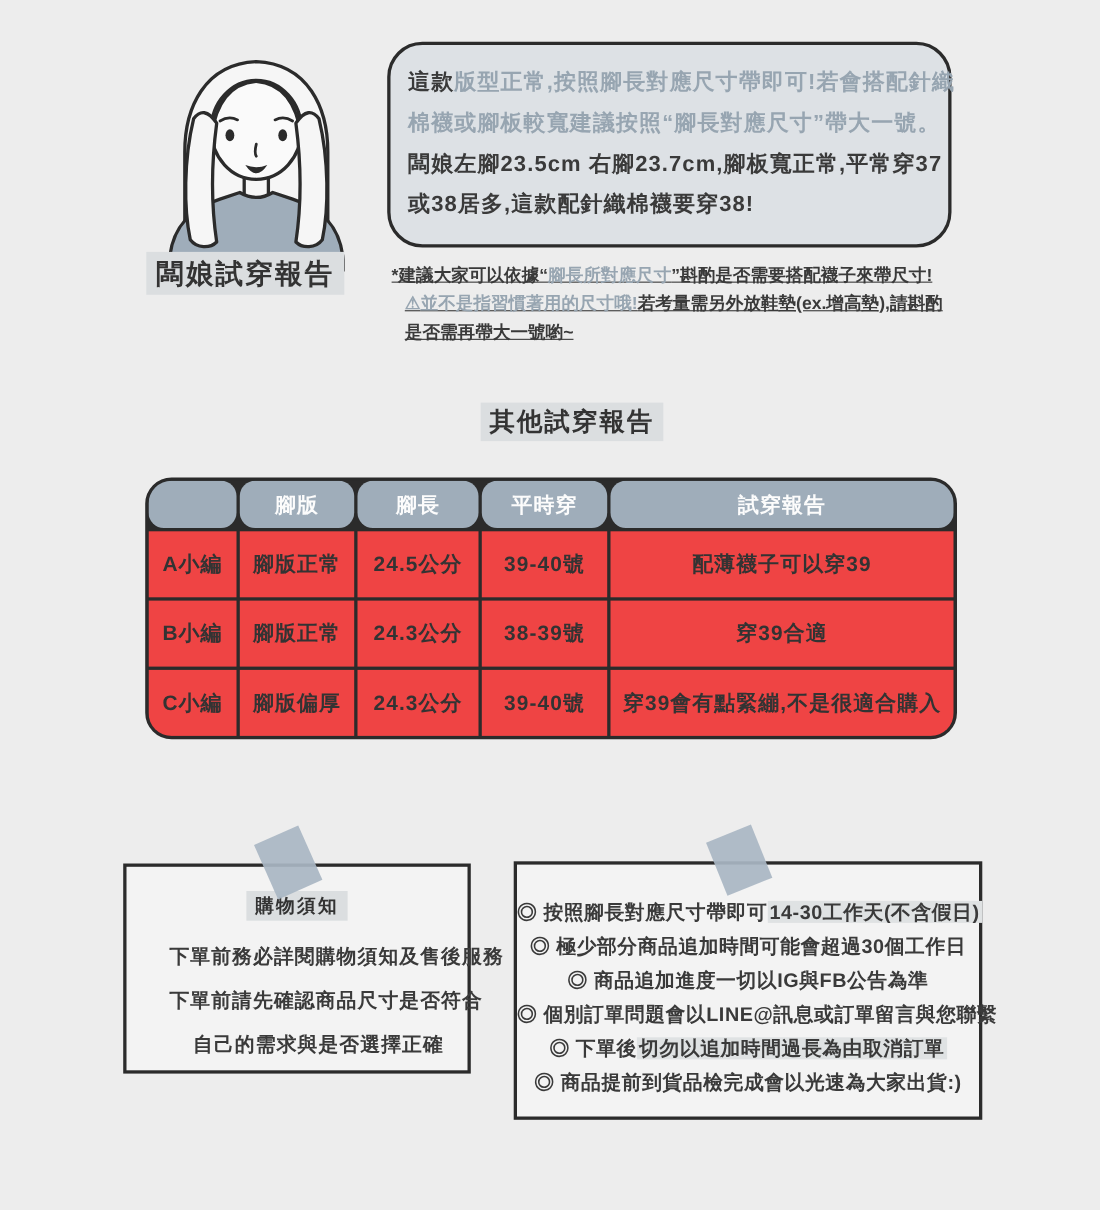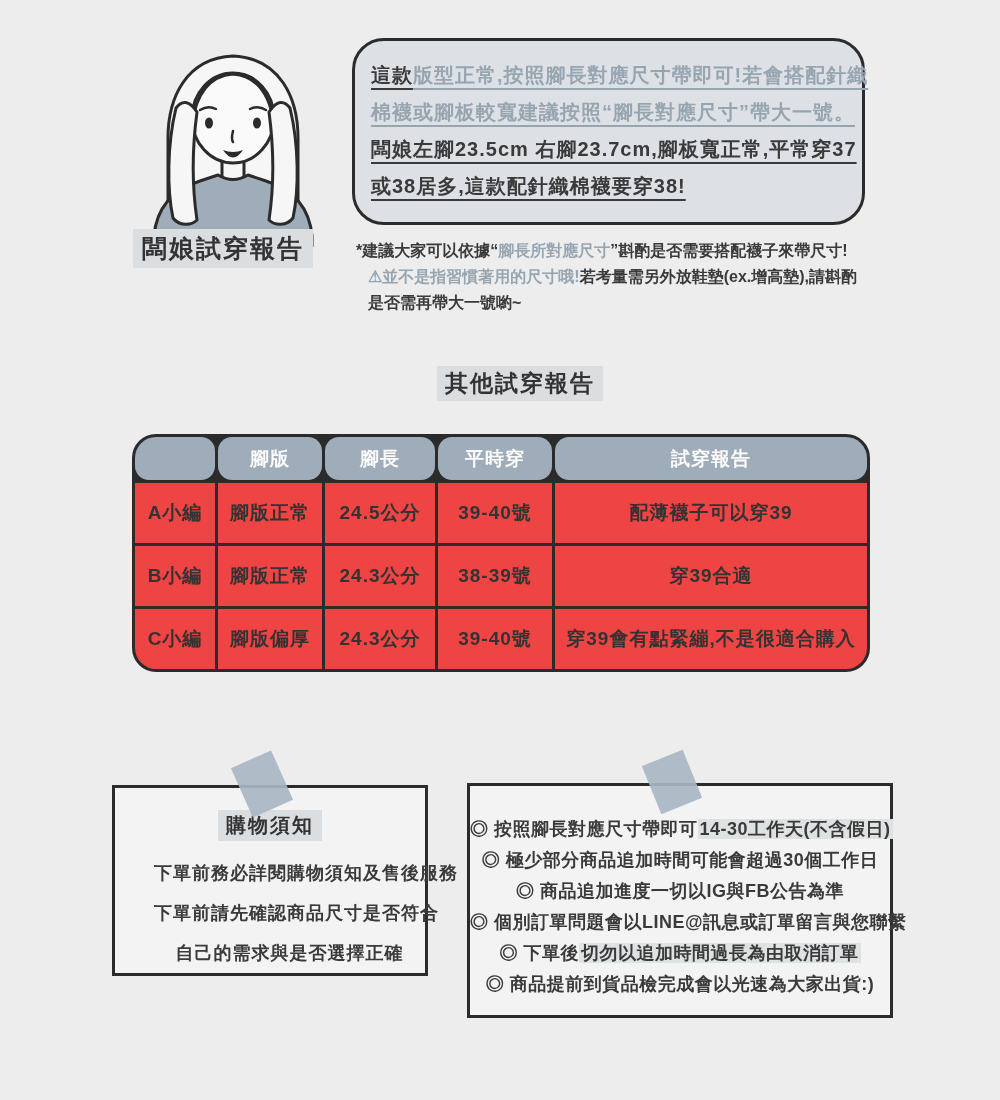--- a/index.html
+++ b/index.html
@@ -8,46 +8,46 @@
 
   
   .avatar { position:absolute; left:138px; top:50px; }
 
   
   .reporter-label { position:absolute; left:133px; top:229px; font-size:25px; letter-spacing:2px; padding:3px 9px; background:#dbdee0; color:#333; white-space:nowrap; }
 
   
   .bubble { position:absolute; left:352px; top:38px; width:513px; height:187px; background:#dde1e5; border:3px solid #2b2b2b; border-radius:32px; padding:16px 12px 0 16px; }
   .bubble .line { font-size:20px; line-height:37px; letter-spacing:1px; white-space:nowrap; }
-  .u { text-decoration:underline; text-decoration-thickness:2px; text-underline-offset:6px; }
+  .u { text-decoration-thickness:2px; text-underline-offset:6px; }
   .gray { color:#97a5b1; }
   .dark { color:#3a3a3a; }
 
   
   .note { position:absolute; left:356px; top:238px; width:540px; font-size:16px; line-height:26px; }
-  .note .nline { white-space:nowrap; }
+  .note .nline { white-space:nowrap;text-decoration:underline; }
   .note .indent { margin-left:12px; }
   .warn { color:#97a5b1; }
 
   
   .section-heading { position:absolute; left:437px; top:366px; font-size:23px; letter-spacing:2px; padding:2px 8px; background:#dbdee0; color:#333; white-space:nowrap;text-align:center; }
 
   
   .fit-table { position:absolute; left:132px; top:434px; width:738px; height:238px; border:3px solid #2b2b2b; border-radius:24px; overflow:hidden; background:#2b2b2b; display:grid; grid-template-columns:80px 104px 110px 114px 1fr; grid-template-rows:43px 60px 60px 60px; gap:3px; }
   .fit-table .cell { display:flex; align-items:center; justify-content:center; font-size:19px; letter-spacing:1px; white-space:nowrap; }
   .fit-table .th { background:#9fadba; color:#fcfcfc;border-radius:14px; }
   .fit-table .td { background:#ef4444; color:#333; }
 
   
   .tape { position:absolute; width:44px; height:54px; background:#a9b6c3; opacity:.92; z-index:2; }
   .tape-left { left:240px; top:757px; transform:rotate(-24deg); }
   .tape-right { left:650px; top:756px; height:52px; transform:rotate(-22deg); }
 
   .notice-box { position:absolute; left:112px; top:785px; width:316px; height:191px; background:#f3f3f3; border:3px solid #2b2b2b; text-align:center; }
-  .notice-title { display:inline-block; margin-top:22px; font-size:20px; letter-spacing:2px; padding:2px 8px; background:#dbdee0; color:#333; }
+  .notice-title { display:inline-block; margin-top:22px; font-size:17px; letter-spacing:2px; padding:2px 8px; background:#dbdee0; color:#333; }
   .notice-lines { margin-top:12px;padding-left:39px; }
   .notice-lines .nl { font-size:18px; line-height:40px; letter-spacing:1px; white-space:nowrap; }
 
   .orders-box { position:absolute; left:467px; top:783px; width:426px; height:235px; background:#f3f3f3; border:3px solid #2b2b2b; text-align:center; padding-top:28px; }
   .orders-box .oitem { font-size:18px; line-height:31px; letter-spacing:.5px; white-space:nowrap; }
   .hl { background:#dfe2e3; padding:0 2px; }
 </style>
 </head>
 <body>
 

